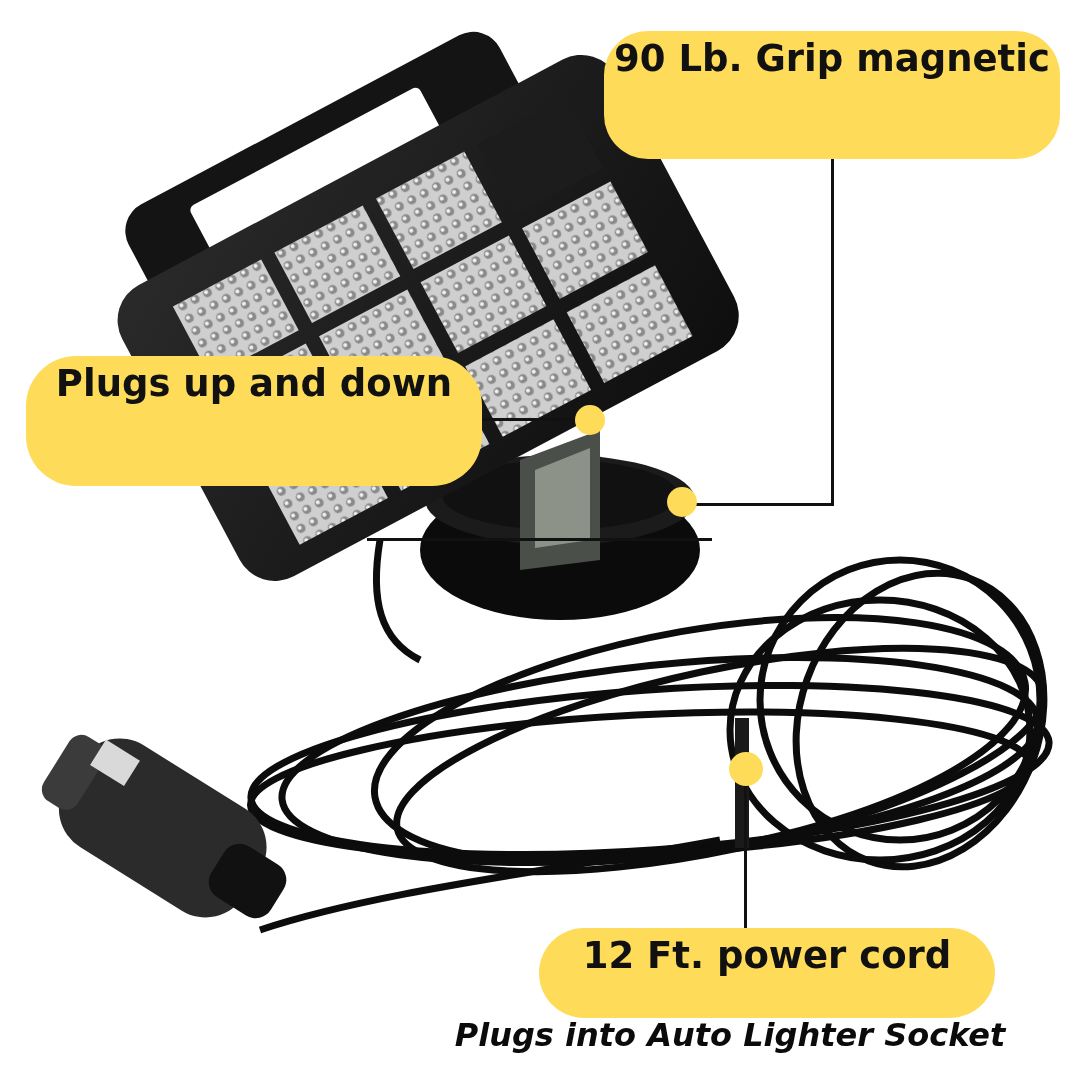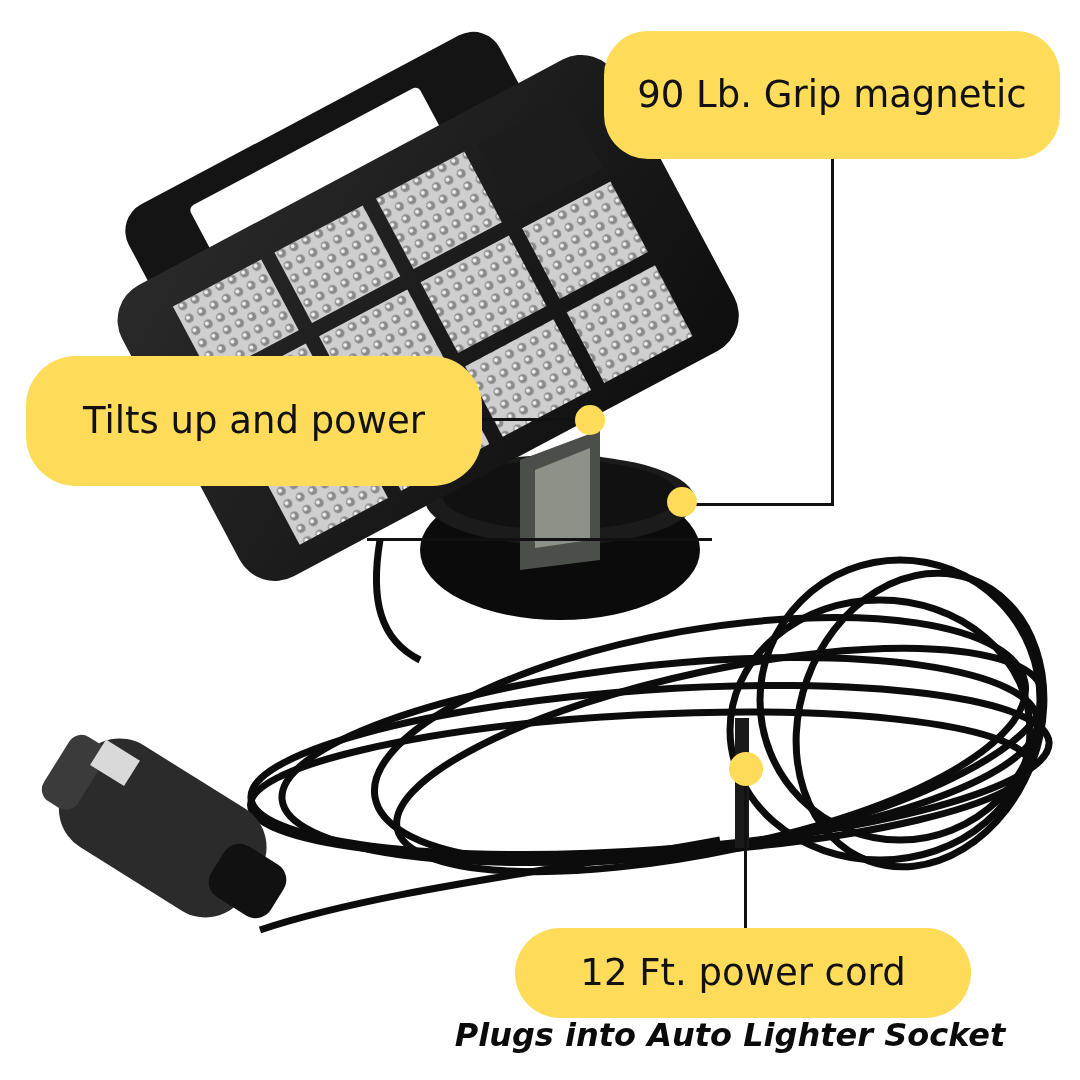--- a/index.html
+++ b/index.html
@@ -1,25 +1,25 @@
 <!DOCTYPE html>
 <html><head>
 <meta charset="utf-8">
 <style>
   html, body { margin:0; padding:0; }
   body { width:1080px; height:1080px; background:#ffffff; position:relative; overflow:hidden;
          font-family:"DejaVu Sans", "Liberation Sans", sans-serif; }
   .product { position:absolute; left:0; top:0; width:1080px; height:1080px; }
-  .callout { position:absolute; background:#FEDC5A; color:#111; display:flex; align-items:center;
+  .callout { position:absolute; background:#FEDC5A; color:#111; display:flex; 
              justify-content:center; text-align:center; font-size:37px; line-height:56px;
-             border-radius:46px; box-sizing:border-box; }
+             border-radius:46px; box-sizing:border-box;font-weight:bold; }
   .callout span { display:block; }
   #c-grip { left:604px; top:31px; width:456px; height:128px; border-radius:44px; }
   #c-tilt { left:26px; top:356px; width:456px; height:130px; border-radius:50px; }
-  #c-cord { left:515px; top:928px; width:456px; height:90px; border-radius:45px; }
+  #c-cord { left:539px; top:928px; width:456px; height:90px; border-radius:45px; }
   .caption { position:absolute; left:420px; top:1016px; width:620px; text-align:center;
              font-family:"DejaVu Sans", "Liberation Sans", sans-serif; font-weight:bold; font-style:italic;
              font-size:32px; color:#0b0b0b; letter-spacing:0px; }
   .dot { position:absolute; width:30px; height:30px; border-radius:50%; background:#FEDC5A; }
   .line { position:absolute; background:#111; }
 </style>
 </head>
 <body>
 
 <svg class="product" viewBox="0 0 1080 1080" xmlns="http://www.w3.org/2000/svg">
@@ -100,21 +100,21 @@
 <div class="dot" style="left:729px; top:752px; width:34px; height:34px;"></div>
 
 <div class="callout" id="c-grip">
   <div>
     <span>90 Lb. Grip magnetic</span>
   </div>
 </div>
 
 <div class="callout" id="c-tilt">
   <div>
-    <span>Tilts up and power</span>
+    <span>Plugs up and down</span>
   </div>
 </div>
 
 <div class="callout" id="c-cord">
   <span>12 Ft. power cord</span>
 </div>
 
 <div class="caption">Plugs into Auto Lighter Socket</div>
 
 </body></html>

